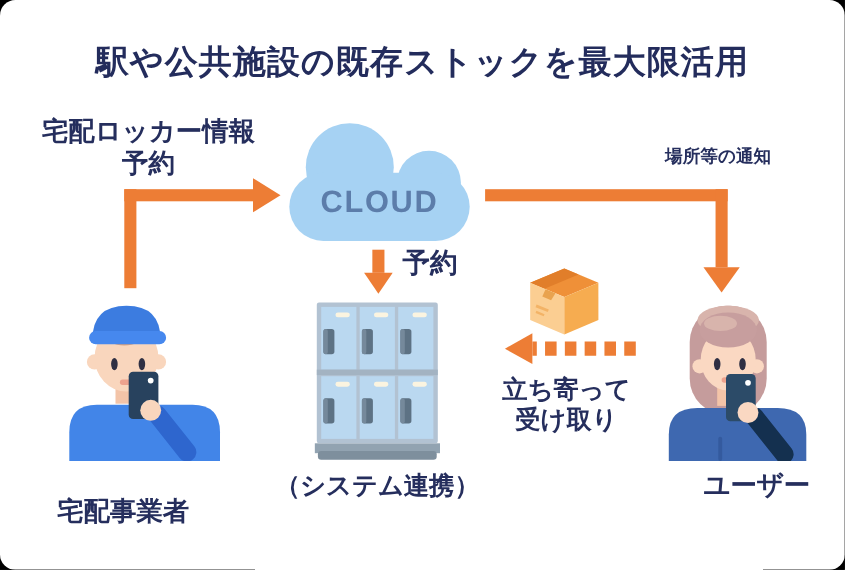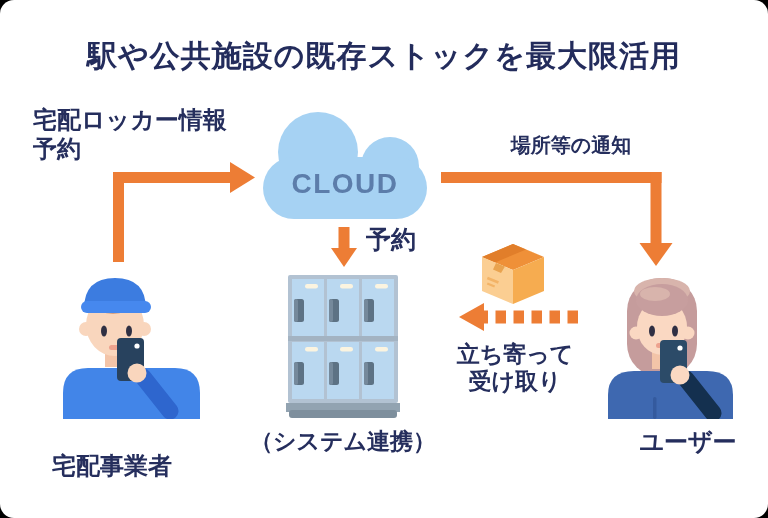--- a/index.html
+++ b/index.html
@@ -9,22 +9,22 @@
     font-family:"Liberation Sans","DejaVu Sans",sans-serif;
     color:#242D5C;
   }
   .abs{position:absolute;}
   .title{
     top:36px;left:0;width:768px;text-align:center;
     font-size:30px;font-weight:700;letter-spacing:1px;color:#232C5C;
   }
   .lbl{font-weight:700;color:#252E5D;line-height:1.22;}
   .lbl .ln{display:block;}
-  .annot-left{top:105px;left:33px;width:204px;text-align:left;font-size:24px;}
-  .annot-right{top:133px;left:441px;width:260px;text-align:center;font-size:20px;}
+  .annot-left{top:105px;left:33px;width:204px;text-align:center;font-size:24px;}
+  .annot-right{top:133px;left:441px;width:260px;text-align:right;font-size:16px;}
   .annot-yoyaku{top:224px;left:366px;width:80px;text-align:left;font-size:25px;}
   .annot-pickup{top:341px;left:443px;width:144px;text-align:center;font-size:23px;line-height:1.18;}
   .actor-lbl{font-size:24px;text-align:center;line-height:1.1;}
   .provider-lbl{top:453px;left:32px;width:160px;}
   .locker-lbl{top:429px;left:243px;width:200px;font-size:23px;}
   .user-lbl{top:429px;left:608px;width:160px;}
   .overlay{top:0;left:0;pointer-events:none;}
   .icon-box{pointer-events:none;}
 </style>
 </head>

